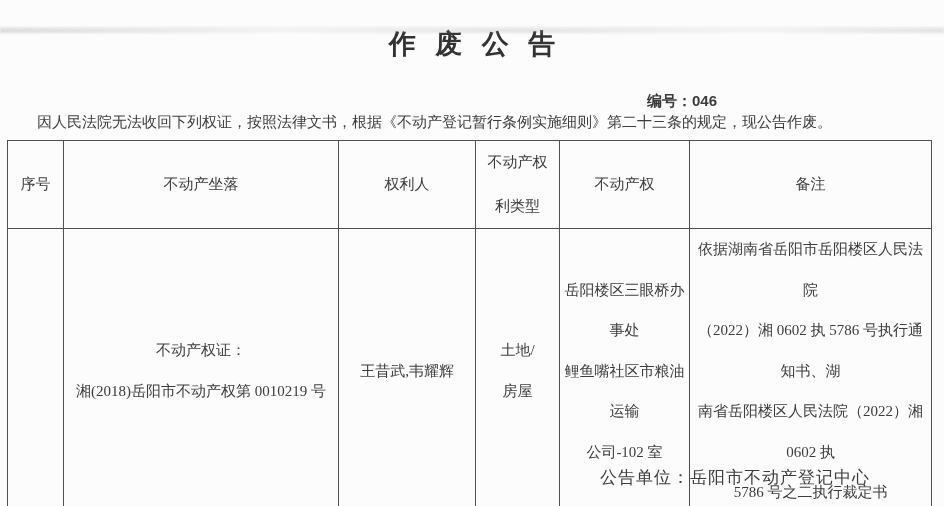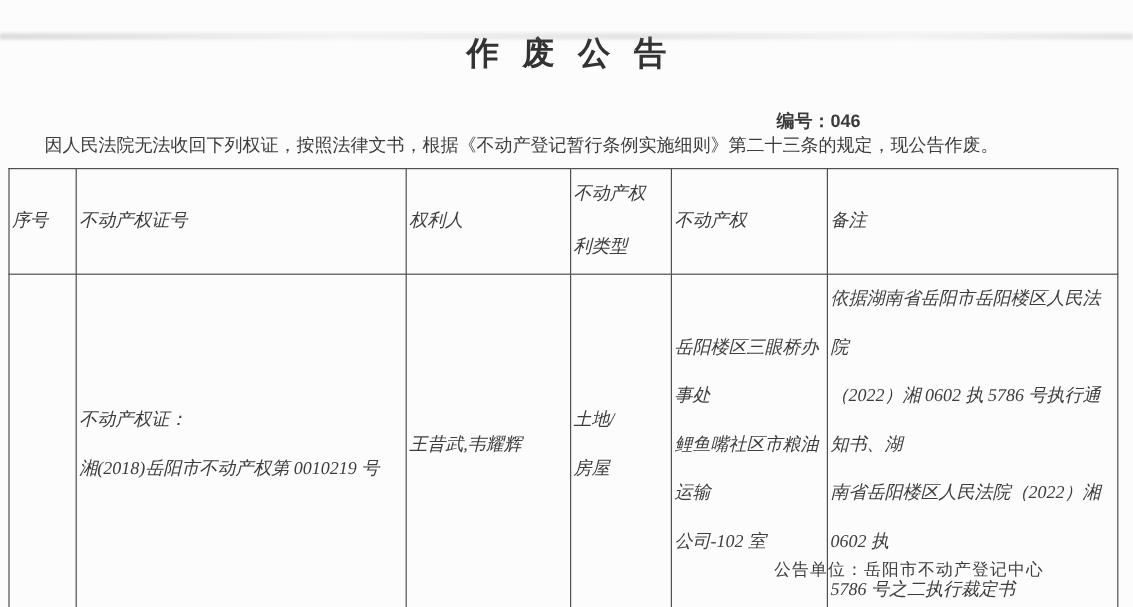--- a/index.html
+++ b/index.html
@@ -67,46 +67,45 @@
     border-collapse: collapse;
     table-layout: fixed;
     margin-left: 7px;
     width: 924px;
     font-size: 15px;
     color: #3d3d3d;
   }
   table.notice-table th,
   table.notice-table td {
     border: 1px solid #4f4f4f;
-    text-align: left;
+    text-align: center;
     vertical-align: middle;
     white-space: pre-line;
     padding: 0 2px;
     overflow: hidden;
-    font-style: italic;
   }
   table.notice-table thead tr { height: 87px; }
   table.notice-table tbody tr { height: 172px; }
   table.notice-table th {
     font-weight: normal;
     line-height: 2.9;
   }
   table.notice-table td {
     line-height: 2.7;
   }
   td.c-cert {
     text-align: left;
     padding-left: 8px;
   }
   .footer {
     position: absolute;
     top: 440px;
     right: 74px;
     text-align: right;
-    font-size: 14px;
+    font-size: 17px;
     color: #3d3d3d;
     margin-left: 16px;
   }
   .footer .issuer { letter-spacing: 1px; }
 </style>
 </head>
 <body>
 
 <div class="page">
 
@@ -123,21 +122,21 @@
       <col style="width:56px">
       <col style="width:275px">
       <col style="width:137px">
       <col style="width:84px">
       <col style="width:130px">
       <col style="width:242px">
     </colgroup>
     <thead>
       <tr>
         <th>序号</th>
-        <th>不动产权证号</th>
+        <th>不动产坐落</th>
         <th>权利人</th>
         <th>不动产权
 利类型</th>
         <th>不动产权</th>
         <th>备注</th>
       </tr>
     </thead>
     <tbody>
       <tr>
         <td class="c-seq"></td>

